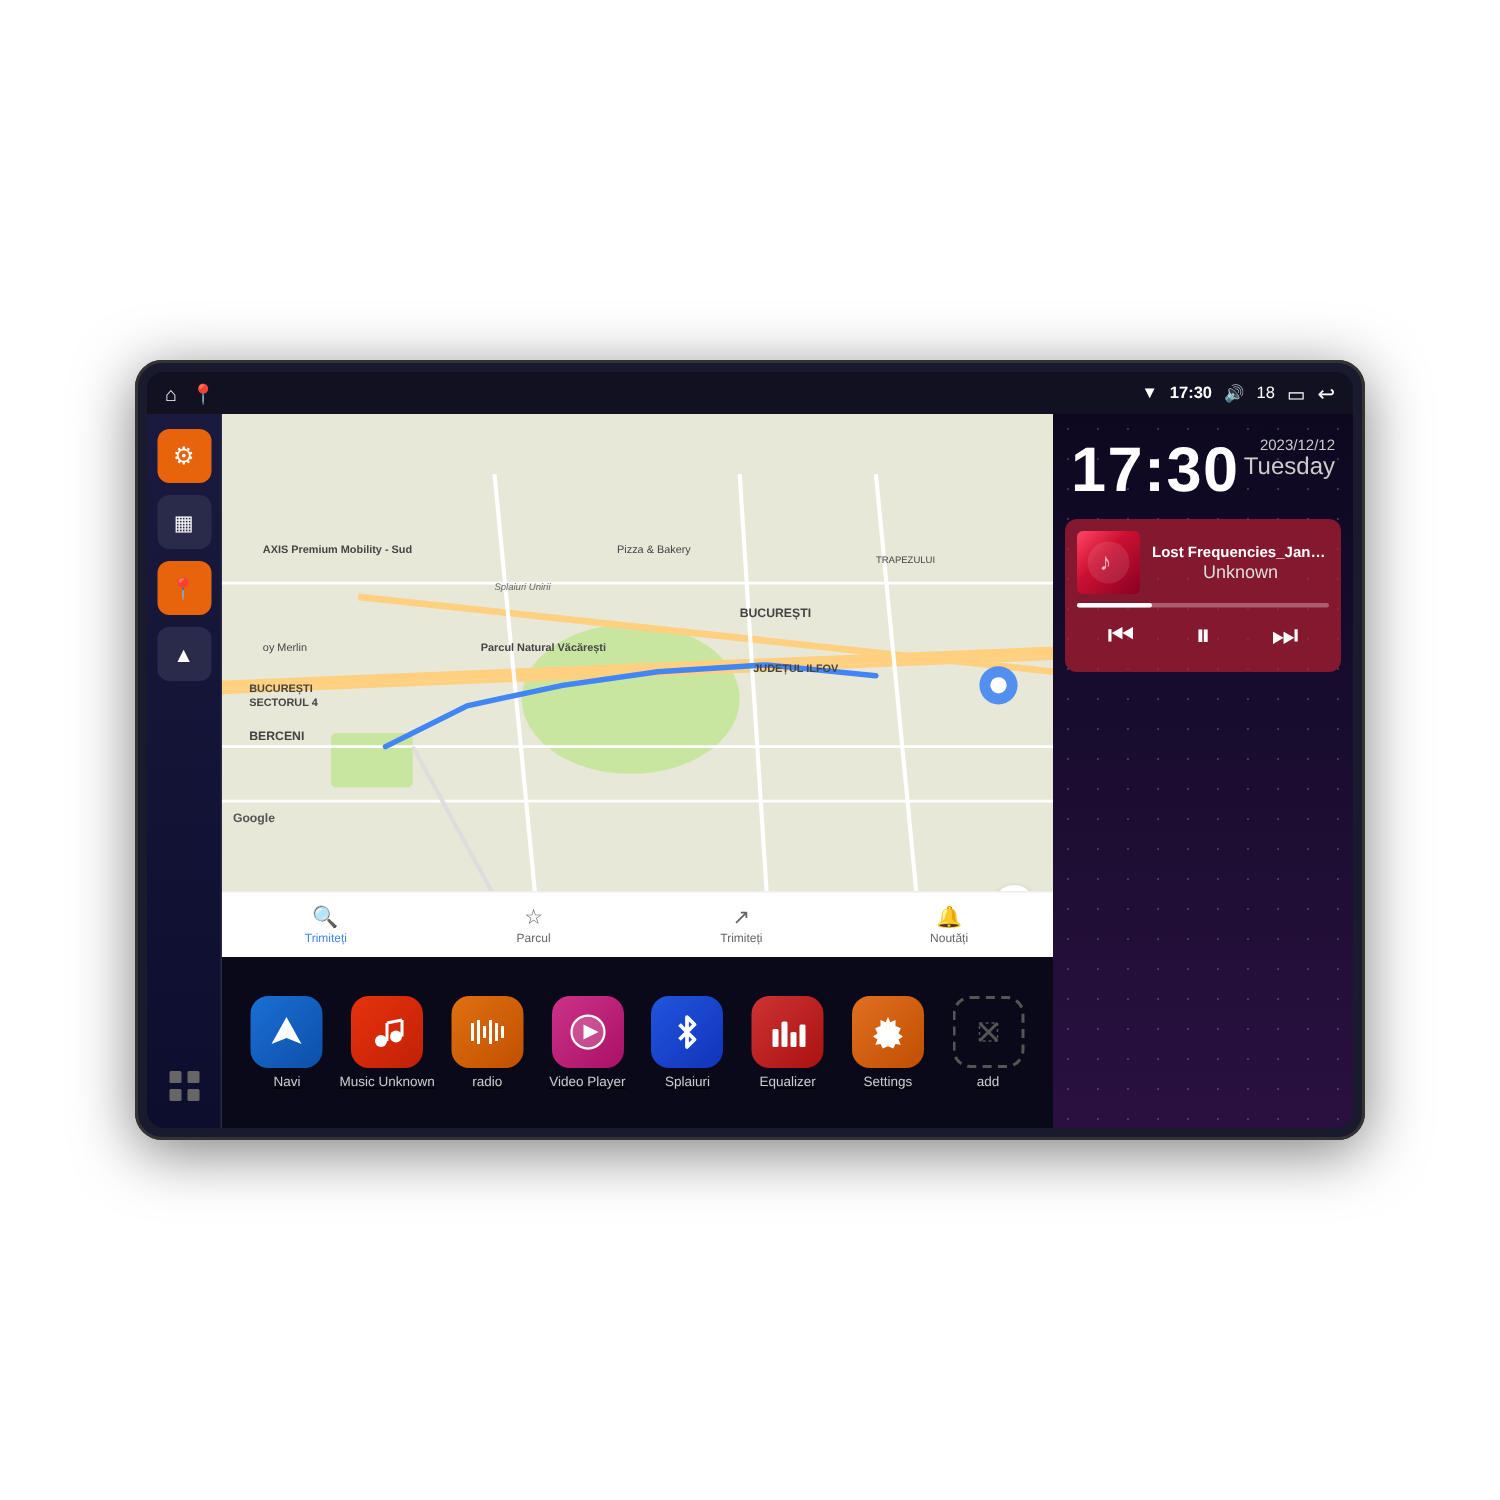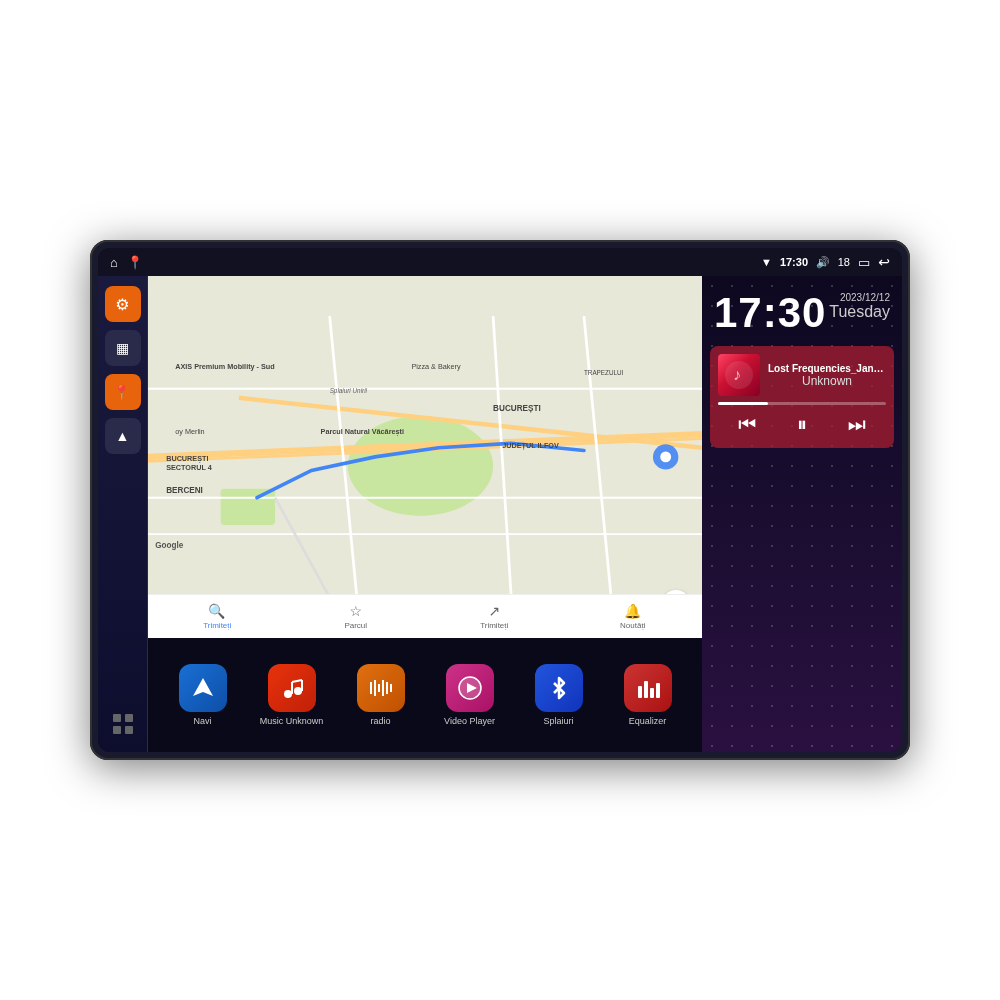--- a/index.html
+++ b/index.html
@@ -137,21 +137,21 @@
       bottom: 0; left: 0; right: 0;
       height: 24%;
       background: rgba(10,10,25,0.95);
       display: flex;
       align-items: center;
       justify-content: space-around;
       padding: 8px 10px;
     }
     .app-item {
       display: flex; flex-direction: column; align-items: center;
-      gap: 4px; cursor: pointer; flex: 1;
+      gap: 4px; cursor: pointer; flex: 1; text-decoration: underline;
     }
     .app-icon-wrap {
       width: 48px; height: 48px;
       border-radius: 12px;
       display: flex; align-items: center; justify-content: center;
       font-size: 22px;
     }
     .app-label {
       color: #ccc; font-size: 9px; text-align: center; white-space: nowrap;
     }
@@ -464,21 +464,43 @@
               <svg width="28" height="28" viewBox="0 0 28 28">
                 <rect x="4" y="12" width="4" height="12" rx="1" fill="white"></rect>
                 <rect x="10" y="7" width="4" height="17" rx="1" fill="white"></rect>
                 <rect x="16" y="14" width="4" height="10" rx="1" fill="white"></rect>
                 <rect x="22" y="9" width="4" height="15" rx="1" fill="white"></rect>
               </svg>
             </div>
             <span class="app-label">Equalizer</span>
           </div>
 
-
+          <div class="app-item">
+            <div class="app-icon-wrap icon-settings">
+              <svg width="28" height="28" viewBox="0 0 28 28">
+                <circle cx="14" cy="14" r="4" fill="white"></circle>
+                <path d="M14 4 L15.5 7.5 L19 6 L19 10 L22.5 11.5 L21 15 L24 17 L21 19 L22.5 22.5 L19 22 L17.5 25 L14 23.5 L10.5 25 L9 22 L5.5 22.5 L7 19 L4 17 L7 15 L5.5 11.5 L9 10 L9 6 L12.5 7.5 Z" fill="white"></path>
+              </svg>
+            </div>
+            <span class="app-label">Settings</span>
+          </div>
+
+          <div class="app-item">
+            <div class="app-icon-wrap icon-add">
+              <svg width="28" height="28" viewBox="0 0 28 28">
+                <line x1="8" y1="8" x2="20" y2="20" stroke="#555" stroke-width="2"></line>
+                <line x1="20" y1="8" x2="8" y2="20" stroke="#555" stroke-width="2"></line>
+                <line x1="8" y1="8" x2="20" y2="8" stroke="#555" stroke-width="1" stroke-dasharray="2,2"></line>
+                <line x1="20" y1="8" x2="20" y2="20" stroke="#555" stroke-width="1" stroke-dasharray="2,2"></line>
+                <line x1="20" y1="20" x2="8" y2="20" stroke="#555" stroke-width="1" stroke-dasharray="2,2"></line>
+                <line x1="8" y1="20" x2="8" y2="8" stroke="#555" stroke-width="1" stroke-dasharray="2,2"></line>
+              </svg>
+            </div>
+            <span class="app-label">add</span>
+          </div>
         </div>
       </div>
 
       <div class="right-panel">
         <div class="stars-bg"></div>
 
         <div class="clock-section">
           <div class="big-time">17:30</div>
           <div class="date-info">
             <div class="date-str">2023/12/12</div>

